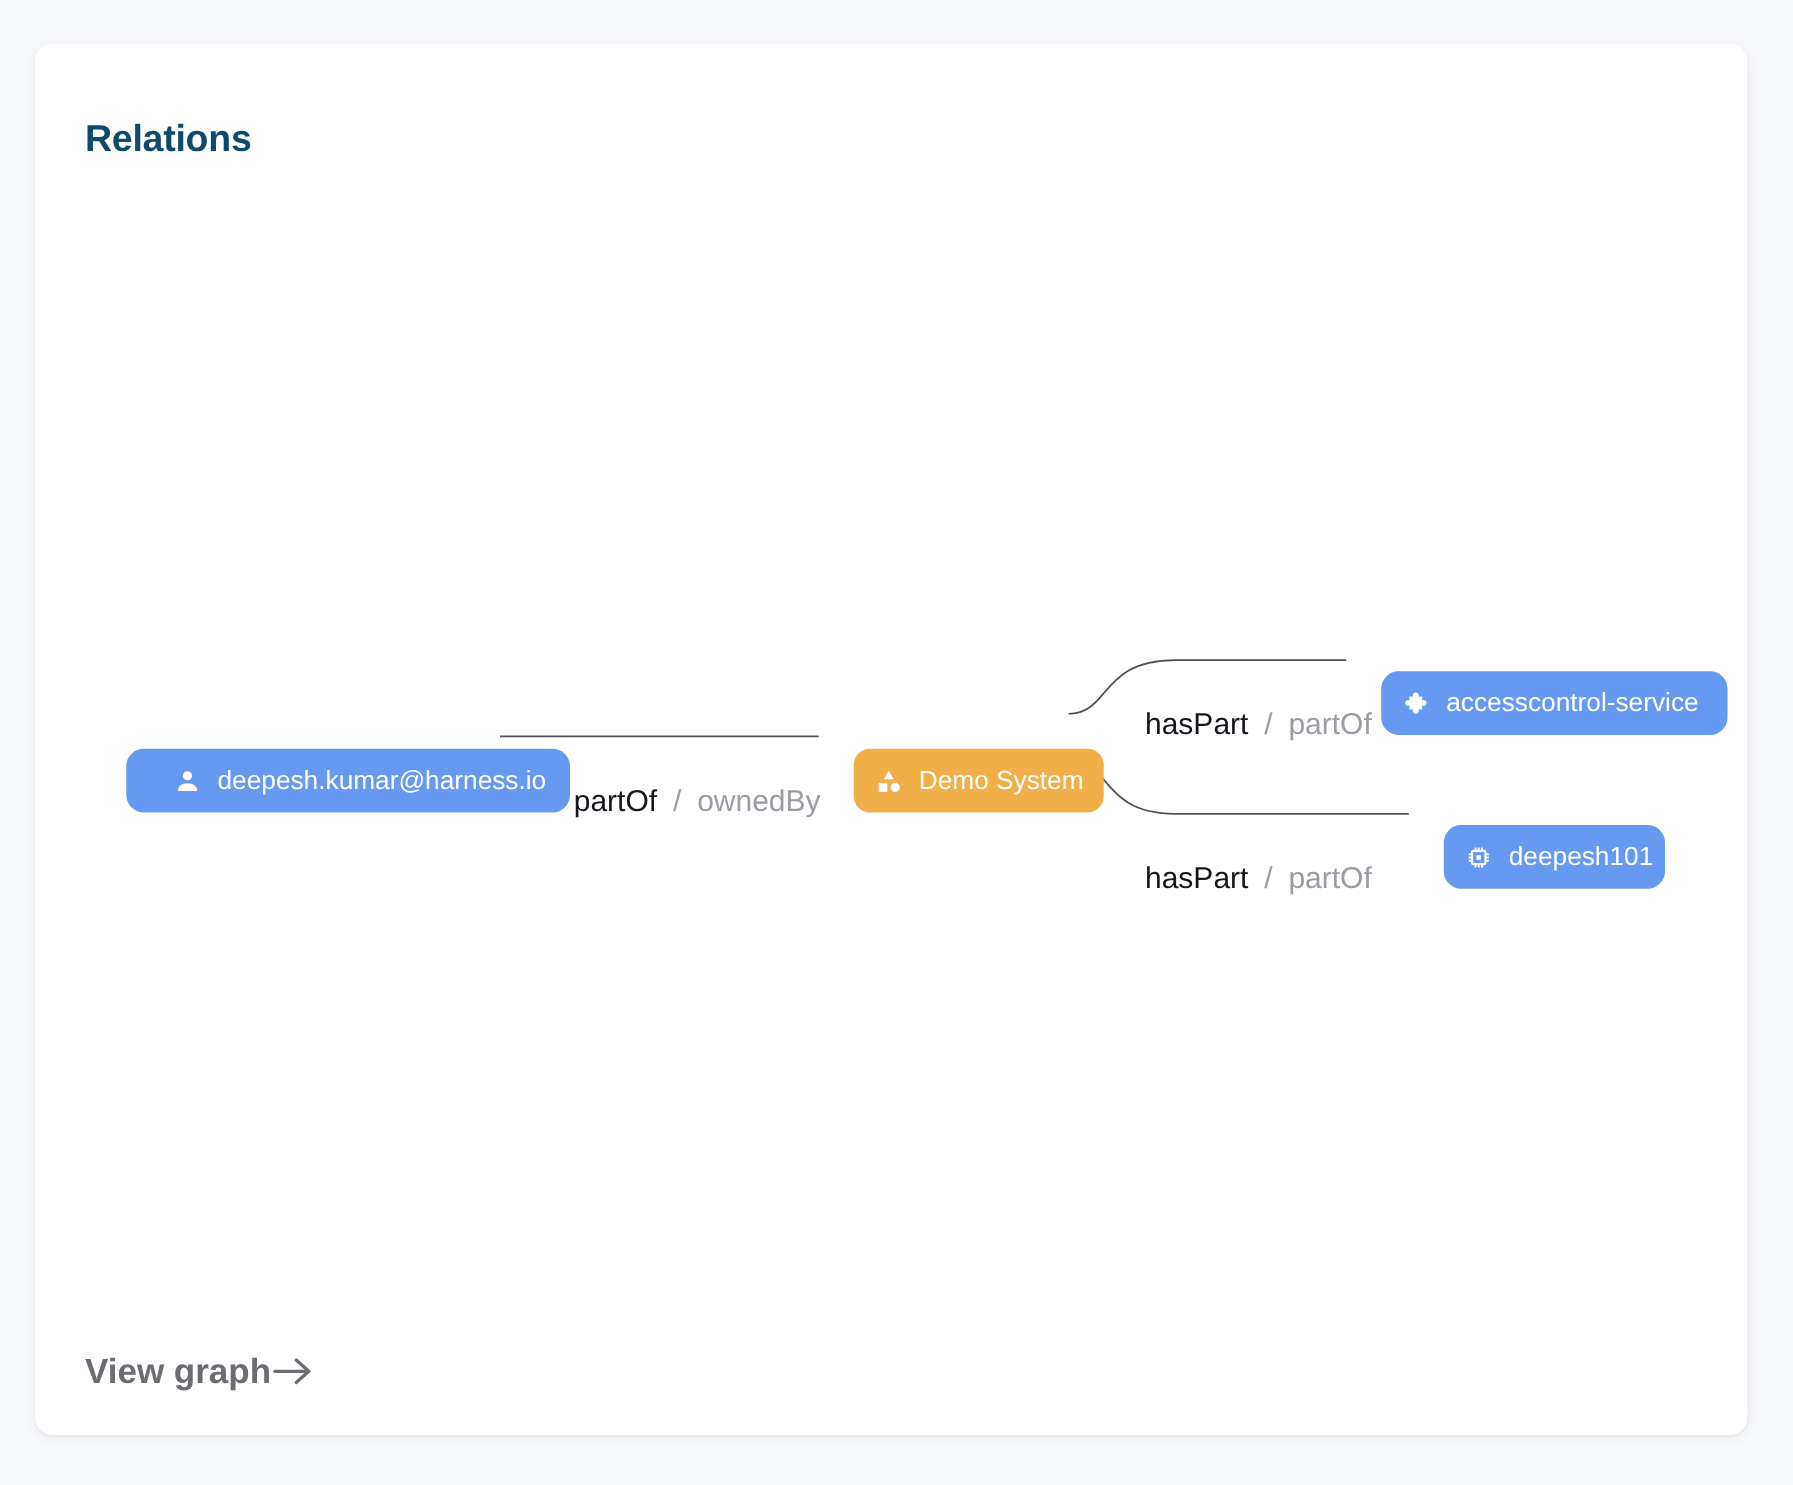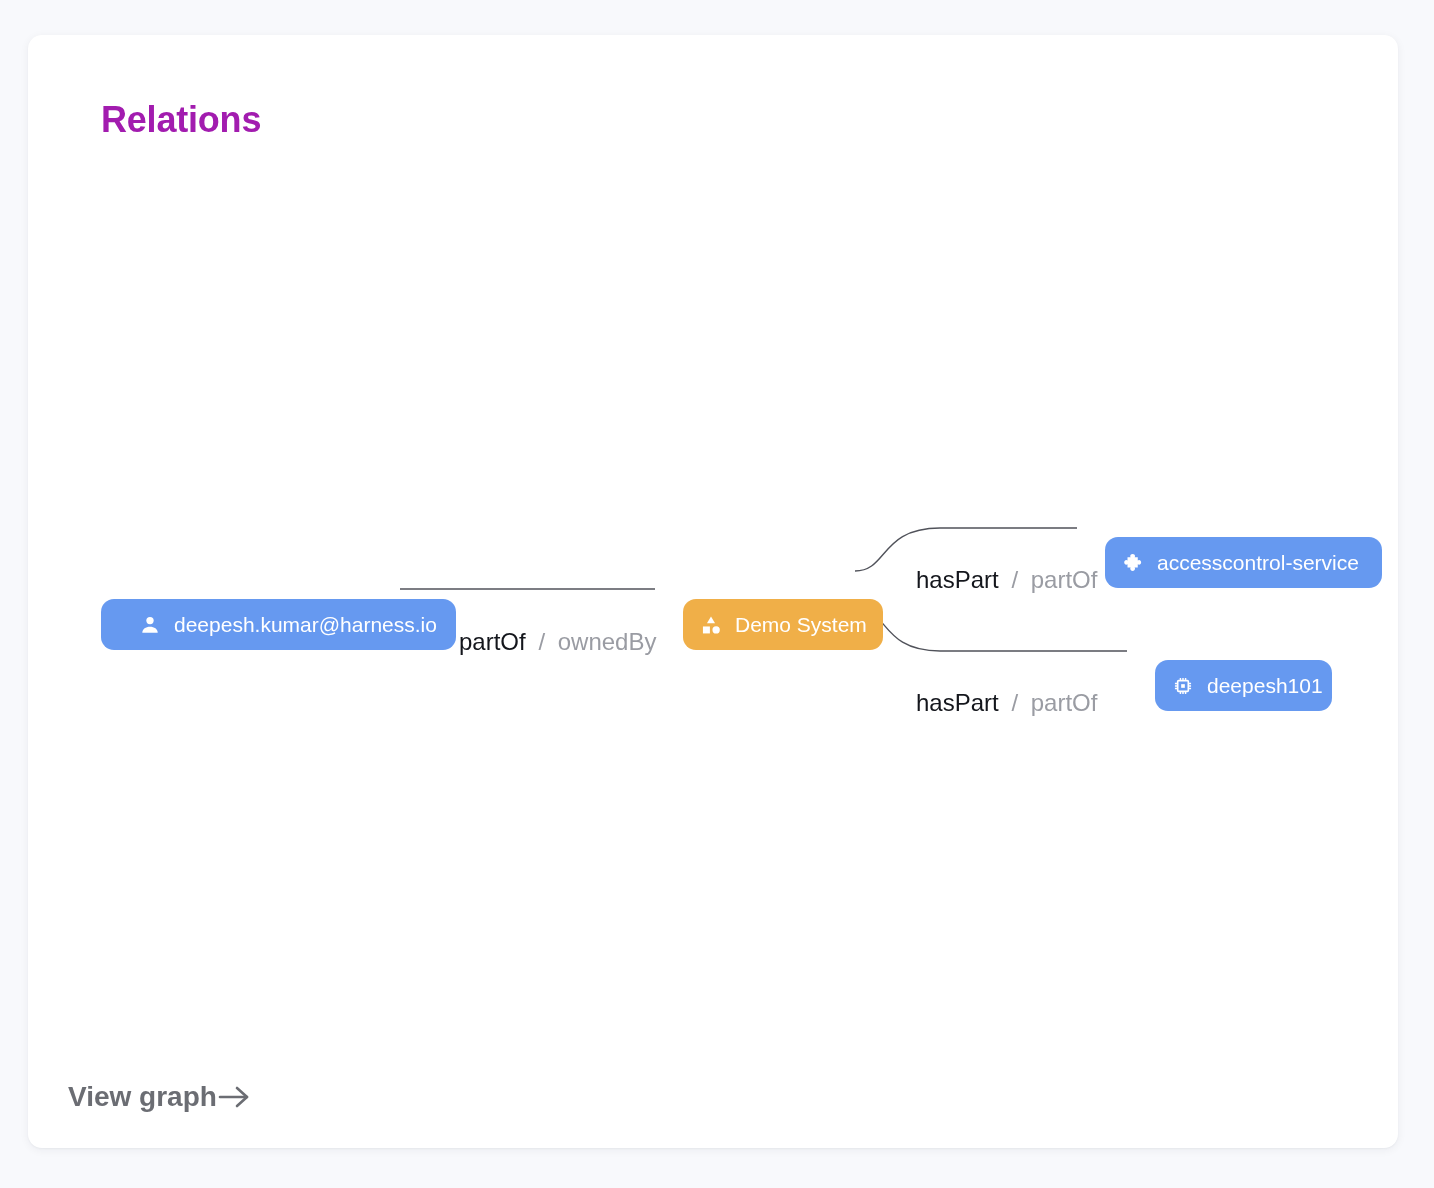--- a/index.html
+++ b/index.html
@@ -21,25 +21,24 @@
     height: 1113px;
     background: #ffffff;
     border-radius: 14px;
     box-shadow: 0 2px 10px rgba(23, 27, 48, 0.06), 0 1px 2px rgba(23, 27, 48, 0.04);
     overflow: hidden;
   }
   #page-title {
     position: absolute;
     left: 40px;
     top: 40px;
-    font-size: 36px;
+    font-size: 30px;
     font-weight: bold;
-    color: #a21caf;
+    color: #0c4a6e;
     letter-spacing: -0.2px;
-    margin-left: 33px;
   }
   #graph-area {
     position: absolute;
     left: 0;
     top: 0;
     width: 1370px;
     height: 1113px;
   }
   #edges-svg {
     position: absolute;
@@ -72,20 +71,21 @@
     flex: 0 0 24px;
     margin-right: 12px;
   }
   .node .node-label {
     font-size: 21px;
     color: #ffffff;
     line-height: 1;
   }
   .node.kind-blue {
     background: #6699f0;
+    border-radius: 14px;
   }
   .node.kind-orange {
     background: #f0af48;
   }
   .node.kind-orange .node-label {
     font-weight: normal;
   }
   #node-user {
     left: 73px;
     top: 564px;

